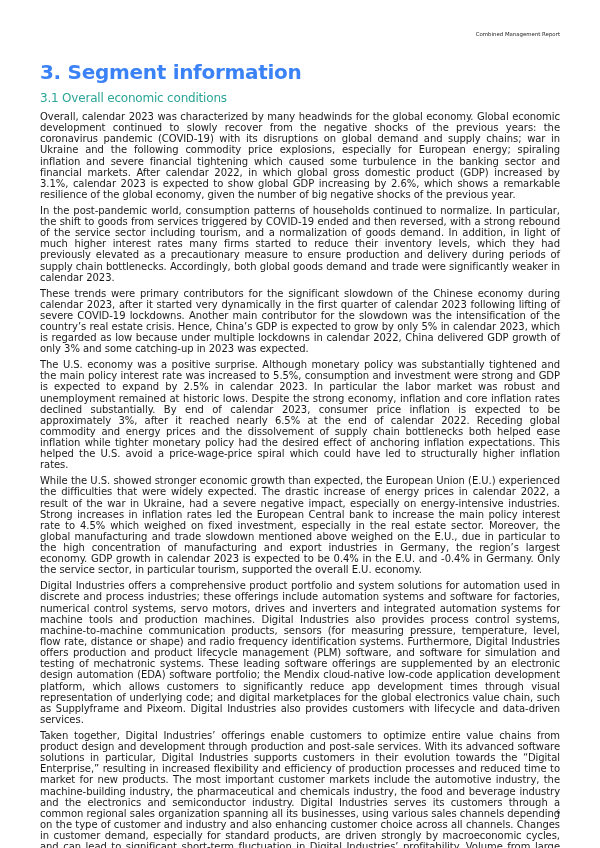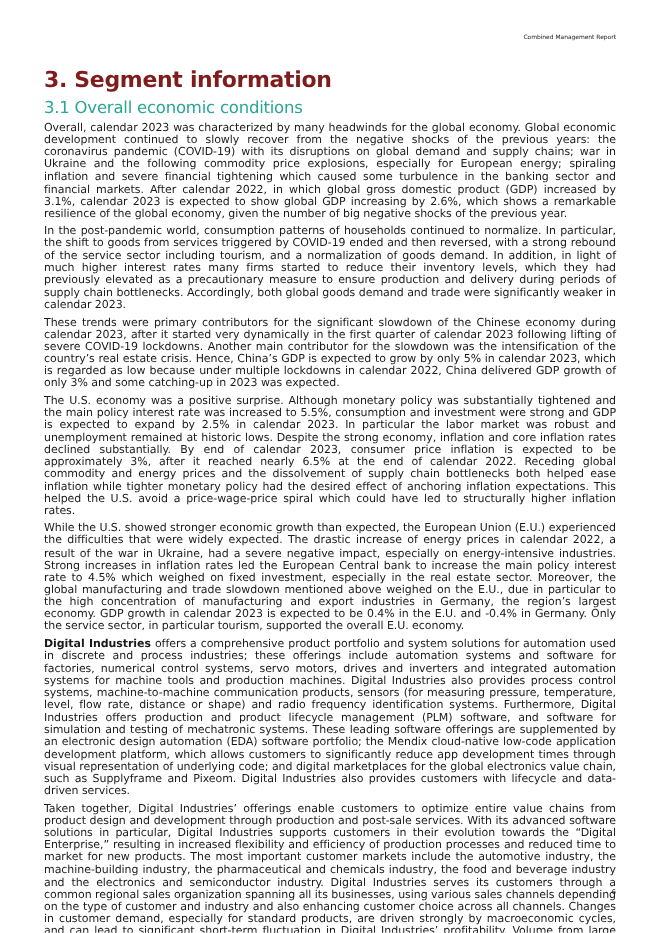--- a/index.html
+++ b/index.html
@@ -1,24 +1,24 @@
 <!DOCTYPE html>
 <html><head>
 <meta charset="utf-8">
 <style>
   html, body { margin: 0; padding: 0; background: #ffffff; }
   body { width: 600px; height: 848px; position: relative; overflow: hidden;
          font-family: "DejaVu Sans", "Liberation Sans", sans-serif; color: #1a1a1a; }
   .page { position: absolute; left: 0; top: 0; width: 600px; height: 848px; }
   .running-header { position: absolute; right: 40px; top: 31px; font-size: 5.4px; color: #222; letter-spacing: 0; }
   .content { position: absolute; left: 40px; top: 60px; width: 520px; }
-  h1.title { font-size: 20px; font-weight: bold; margin: 0 0 6px 0; line-height: 24px; color: #7f1d1d; letter-spacing: -0.3px; }
-  h2.sub { font-size: 15px; font-weight: normal; color: #2aa596; margin: 0 0 4px 0; line-height: 17px; letter-spacing: -0.2px; }
+  h1.title { font-size: 20px; font-weight: bold; margin: 0 0 6px 0; line-height: 24px; color: #3b82f6; letter-spacing: -0.3px; }
+  h2.sub { font-size: 12px; font-weight: normal; color: #2aa596; margin: 0 0 4px 0; line-height: 17px; letter-spacing: -0.2px; }
   p.body { font-size: 10px; line-height: 11.15px; margin: 0 0 4.6px 0; text-align: justify; letter-spacing: -0.05px; }
-  p.body b { font-weight: bold; }
+  p.body b { font-weight: normal; }
   h2.sub.second { margin-top: 9px; margin-bottom: 5px; }
   .page-number { position: absolute; right: 40px; top: 808px; font-size: 6px; color: #222; }
 </style>
 </head>
 <body>
 
 <div class="page">
   <div class="running-header">Combined Management Report</div>
 
   <div class="content">

